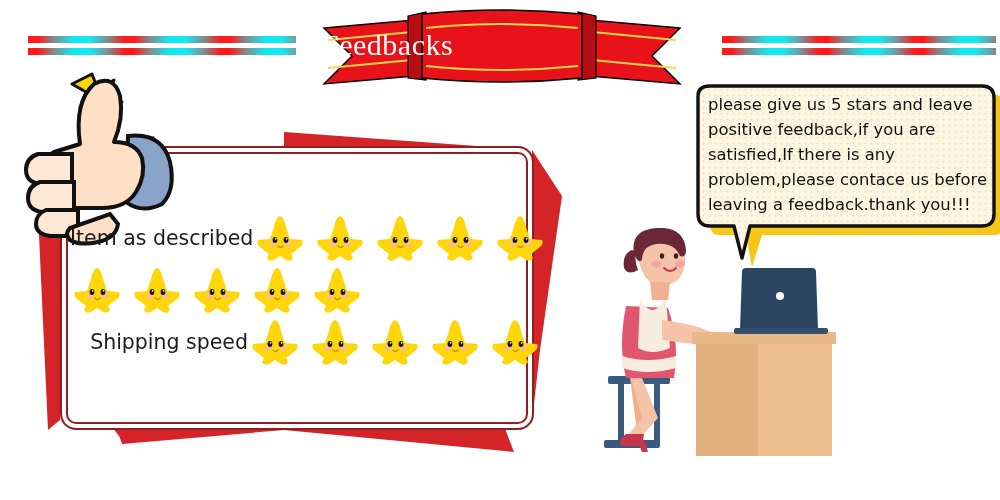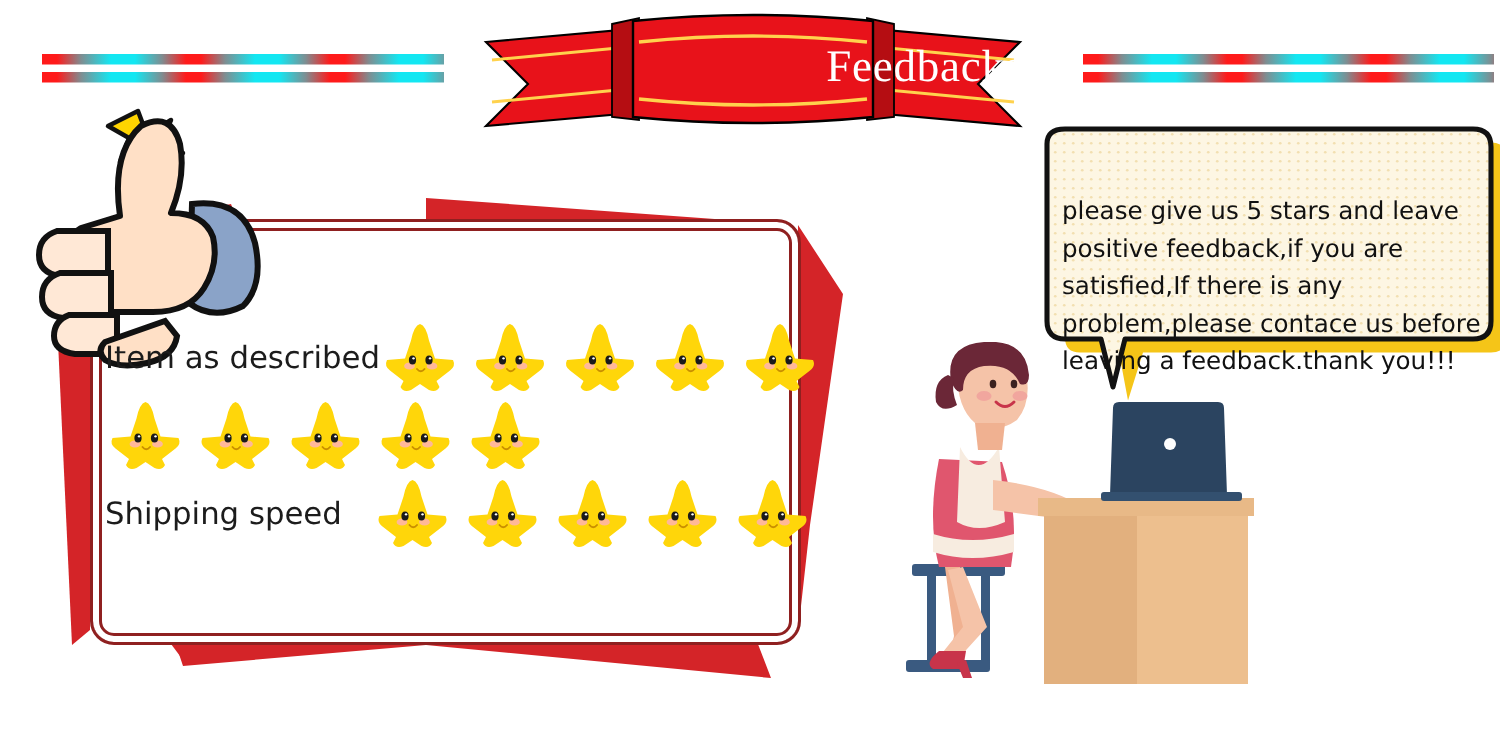--- a/index.html
+++ b/index.html
@@ -16,51 +16,51 @@
       #13e7f2 46px,#13e7f2 62px,
       #7f8d91 80px,
       #ff1a1a 96px);
   }
   .stripe + .stripe{margin-top:5px;}
 
   
   .ribbon-wrap{position:absolute;left:322px;top:2px;width:360px;height:86px;}
   .ribbon-wrap svg{display:block;}
   .ribbon-text{
-    position:absolute;left:0;top:26px;width:360px;text-align:right;
+    position:absolute;left:0;top:26px;width:360px;text-align:left;
     font-family:"Liberation Serif",serif;font-size:30px;color:#fff;
     letter-spacing:.5px;
   }
 
   
   .card-zone{position:absolute;left:34px;top:100px;width:530px;height:360px;}
   .card-zone svg{position:absolute;left:0;top:0;}
   .card{
     position:absolute;left:26px;top:46px;width:470px;height:280px;
     background:#fff;border:2.5px solid #8f2020;border-radius:16px;
     box-shadow:inset 0 0 0 4px #fff, inset 0 0 0 6px #8f2020;
   }
 
   
-  .rows{position:absolute;left:70px;top:212px;width:470px;}
+  .rows{position:absolute;left:70px;top:212px;width:470px;text-align:right;}
   .row{display:flex;align-items:center;height:52px;}
   .row-label{
     width:185px;font-size:20.5px;color:#1c1c1c;
     font-family:"DejaVu Sans",sans-serif;white-space:nowrap;
   }
   .stars{display:flex;gap:10px;margin-left:2px;}
   .star{width:50px;height:50px;display:block;}
 
   
   .bubble{position:absolute;left:690px;top:82px;width:310px;height:200px;}
   .bubble svg{position:absolute;left:0;top:0;}
   .bubble-text{
     position:absolute;left:18px;top:10px;width:282px;
     font-family:"DejaVu Sans",sans-serif;font-size:16.4px;line-height:25px;
-    color:#111;white-space:pre-line;margin-top:36px;
+    color:#111;white-space:pre-line;
   }
 
   
   .person{position:absolute;left:596px;top:228px;width:240px;height:235px;}
   .person svg{display:block;}
 </style>
 </head>
 <body>
 
 <div id="stage">

